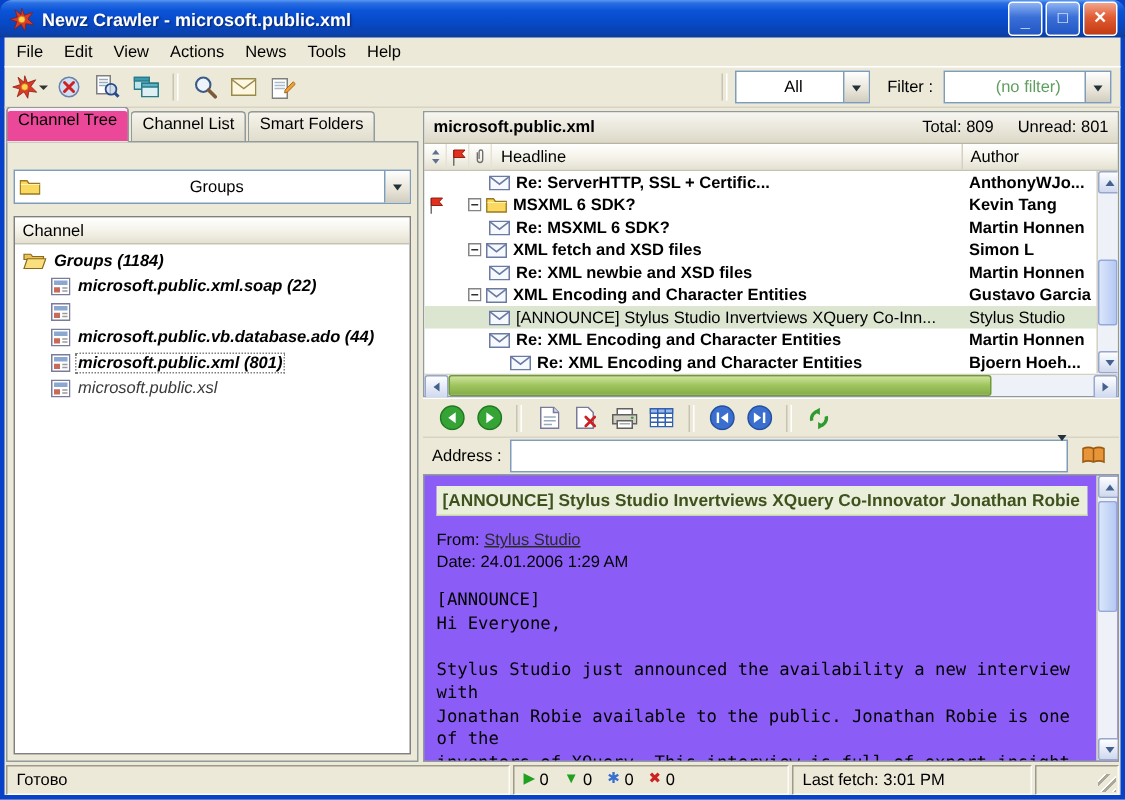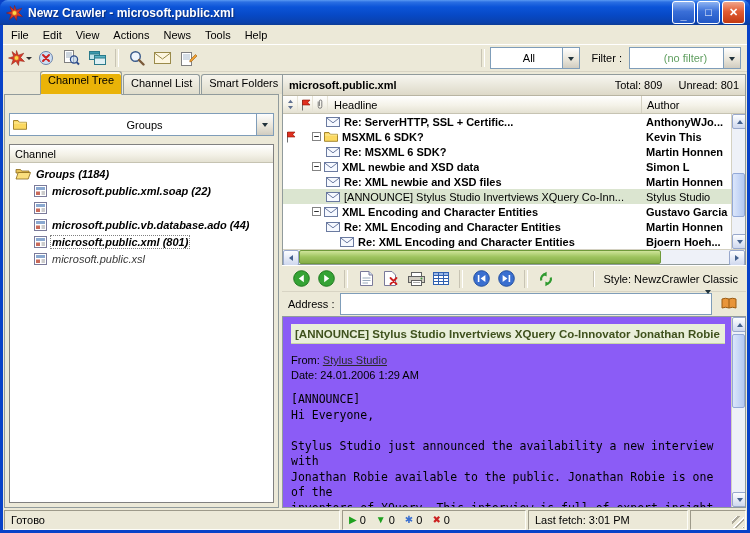--- a/index.html
+++ b/index.html
@@ -39,22 +39,22 @@
   #filter-combo{width:110px;}
   .filter-label{margin:0 6px 0 2px;}
 
   .main{flex:1;position:relative;}
 
   
   .left-panel{position:absolute;left:1px;top:2px;width:275px;bottom:0;display:flex;flex-direction:column;}
   .tabstrip{display:flex;height:20px;align-items:flex-end;}
   .tab{height:17px;padding:2px 7px 0;margin-right:1px;border:1px solid #919b9c;border-bottom:none;border-radius:3px 3px 0 0;
     background:linear-gradient(180deg,#f6f4ec,#e0ddcc);white-space:nowrap;}
-  .tab.active{height:20px;margin-bottom:-1px;background:#eab308;border-bottom:1px solid #ece9d8;
-    box-shadow:inset 0 2px 0 rgba(255,255,255,.9);position:relative;z-index:3;margin-left:36px;}
+  .tab.active{height:20px;margin-bottom:-1px;background:#ec4899;border-bottom:1px solid #ece9d8;
+    box-shadow:inset 0 2px 0 rgba(255,255,255,.9);position:relative;z-index:3;}
   .tabpage{flex:1;border:1px solid #919b9c;padding:18px 4px 4px;display:flex;flex-direction:column;background:#ece9d8;overflow:hidden;}
   #groups-combo{height:21px;flex:none;}
   #groups-combo .gfolder{margin:0 2px 0 3px;}
   .channel-list{flex:1;margin-top:8px;border:1px solid #808080;background:#fff;display:flex;flex-direction:column;overflow:hidden;}
   .colhdr{height:17px;flex:none;background:linear-gradient(180deg,#ffffff 0%,#f4f2e8 55%,#e4e1d2 100%);
     border-bottom:1px solid #c6c3b2;display:flex;align-items:center;}
   .colhdr .ch-label{padding-left:5px;}
   .tree{flex:1;padding-top:2px;}
   .tree-row{height:17px;display:flex;align-items:center;gap:4px;padding-left:5px;white-space:nowrap;overflow:hidden;font-style:italic;}
   .tree-row.child{padding-left:24px;}
@@ -427,21 +427,21 @@
                       <line x1="2.2" y1="4.5" x2="6.8" y2="4.5" stroke="#303030"></line>
                     </svg>
                   </span>
                   <span class="icon mic">
                     <svg width="14" height="11" viewBox="0 0 14 11">
                       <path d="M0.5 1.5 h4.5 l1.3 1.8 h7.2 v7 H0.5z" fill="#fbd860" stroke="#9a7a20" stroke-width="0.9"></path>
                       <path d="M0.9 4 h12.5" stroke="#fff3b0" stroke-width="0.8"></path>
                     </svg>
                   </span>
                   <span class="hl">MSXML 6 SDK?</span>
-                  <span class="au">Kevin This</span>
+                  <span class="au">Kevin Tang</span>
                 </div>
                 <div class="msg-row unread">
                   <span class="gutter"></span>
                   <span class="ind" style="width: 28px;"></span>
                   <span class="icon mic">
                     <svg width="14" height="10" viewBox="0 0 14 10">
                       <rect x="0.5" y="0.5" width="13" height="9" fill="#f6f9ff" stroke="#6a7aa0"></rect>
                       <path d="M0.5 0.8 L7 5.8 L13.5 0.8" fill="none" stroke="#6a7aa0"></path>
                     </svg>
                   </span>
@@ -456,65 +456,65 @@
                       <rect x="0.5" y="0.5" width="8" height="8" fill="#fff" stroke="#848484"></rect>
                       <line x1="2.2" y1="4.5" x2="6.8" y2="4.5" stroke="#303030"></line>
                     </svg>
                   </span>
                   <span class="icon mic">
                     <svg width="14" height="10" viewBox="0 0 14 10">
                       <rect x="0.5" y="0.5" width="13" height="9" fill="#f6f9ff" stroke="#6a7aa0"></rect>
                       <path d="M0.5 0.8 L7 5.8 L13.5 0.8" fill="none" stroke="#6a7aa0"></path>
                     </svg>
                   </span>
-                  <span class="hl">XML newbie and XSD data</span>
+                  <span class="hl">XML fetch and XSD files</span>
                   <span class="au">Simon L</span>
                 </div>
                 <div class="msg-row unread">
                   <span class="gutter"></span>
                   <span class="ind" style="width: 28px;"></span>
                   <span class="icon mic">
                     <svg width="14" height="10" viewBox="0 0 14 10">
                       <rect x="0.5" y="0.5" width="13" height="9" fill="#f6f9ff" stroke="#6a7aa0"></rect>
                       <path d="M0.5 0.8 L7 5.8 L13.5 0.8" fill="none" stroke="#6a7aa0"></path>
                     </svg>
                   </span>
                   <span class="hl">Re: XML newbie and XSD files</span>
                   <span class="au">Martin Honnen</span>
-                </div>
-                <div class="msg-row selected">
-                  <span class="gutter"></span>
-                  <span class="ind" style="width: 28px;"></span>
-                  <span class="icon mic">
-                    <svg width="14" height="10" viewBox="0 0 14 10">
-                      <rect x="0.5" y="0.5" width="13" height="9" fill="#f6f9ff" stroke="#6a7aa0"></rect>
-                      <path d="M0.5 0.8 L7 5.8 L13.5 0.8" fill="none" stroke="#6a7aa0"></path>
-                    </svg>
-                  </span>
-                  <span class="hl">[ANNOUNCE] Stylus Studio Invertviews XQuery Co-Inn...</span>
-                  <span class="au">Stylus Studio</span>
                 </div>
                 <div class="msg-row unread">
                   <span class="gutter"></span>
                   <span class="ind" style="width: 14px;"></span>
                   <span class="icon exp">
                     <svg width="9" height="9" viewBox="0 0 9 9">
                       <rect x="0.5" y="0.5" width="8" height="8" fill="#fff" stroke="#848484"></rect>
                       <line x1="2.2" y1="4.5" x2="6.8" y2="4.5" stroke="#303030"></line>
                     </svg>
                   </span>
                   <span class="icon mic">
                     <svg width="14" height="10" viewBox="0 0 14 10">
                       <rect x="0.5" y="0.5" width="13" height="9" fill="#f6f9ff" stroke="#6a7aa0"></rect>
                       <path d="M0.5 0.8 L7 5.8 L13.5 0.8" fill="none" stroke="#6a7aa0"></path>
                     </svg>
                   </span>
                   <span class="hl">XML Encoding and Character Entities</span>
                   <span class="au">Gustavo Garcia</span>
                 </div>
+                <div class="msg-row selected">
+                  <span class="gutter"></span>
+                  <span class="ind" style="width: 28px;"></span>
+                  <span class="icon mic">
+                    <svg width="14" height="10" viewBox="0 0 14 10">
+                      <rect x="0.5" y="0.5" width="13" height="9" fill="#f6f9ff" stroke="#6a7aa0"></rect>
+                      <path d="M0.5 0.8 L7 5.8 L13.5 0.8" fill="none" stroke="#6a7aa0"></path>
+                    </svg>
+                  </span>
+                  <span class="hl">[ANNOUNCE] Stylus Studio Invertviews XQuery Co-Inn...</span>
+                  <span class="au">Stylus Studio</span>
+                </div>
                 <div class="msg-row unread">
                   <span class="gutter"></span>
                   <span class="ind" style="width: 28px;"></span>
                   <span class="icon mic">
                     <svg width="14" height="10" viewBox="0 0 14 10">
                       <rect x="0.5" y="0.5" width="13" height="9" fill="#f6f9ff" stroke="#6a7aa0"></rect>
                       <path d="M0.5 0.8 L7 5.8 L13.5 0.8" fill="none" stroke="#6a7aa0"></path>
                     </svg>
                   </span>
                   <span class="hl">Re: XML Encoding and Character Entities</span>
@@ -642,21 +642,20 @@
                 <span class="icon">
                   <svg width="16" height="16" viewBox="0 0 16 16">
                     <path d="M3.2 9.5 A5 5 0 0 1 8 3.2" fill="none" stroke="#2f9a2f" stroke-width="2.2"></path>
                     <path d="M8.6 0.8 L8.6 5.6 L4.6 3.2z" fill="#2f9a2f"></path>
                     <path d="M12.8 6.5 A5 5 0 0 1 8 12.8" fill="none" stroke="#2f9a2f" stroke-width="2.2"></path>
                     <path d="M7.4 15.2 L7.4 10.4 L11.4 12.8z" fill="#2f9a2f"></path>
                   </svg>
                 </span>
               </div>
             </div>
-          <span class="style-label">Style: NewzCrawler Classic</span>
         </div>
 
         <div class="address-bar">
           <span class="addr-label">Address :</span>
           <div class="addr-combo">
             <input class="addr-input" value="" style="">
             <span class="cbtn"><span class="arr-d"></span></span>
           </div>
           <span class="addr-go icon">
               <svg width="16" height="13" viewBox="0 0 16 13">

